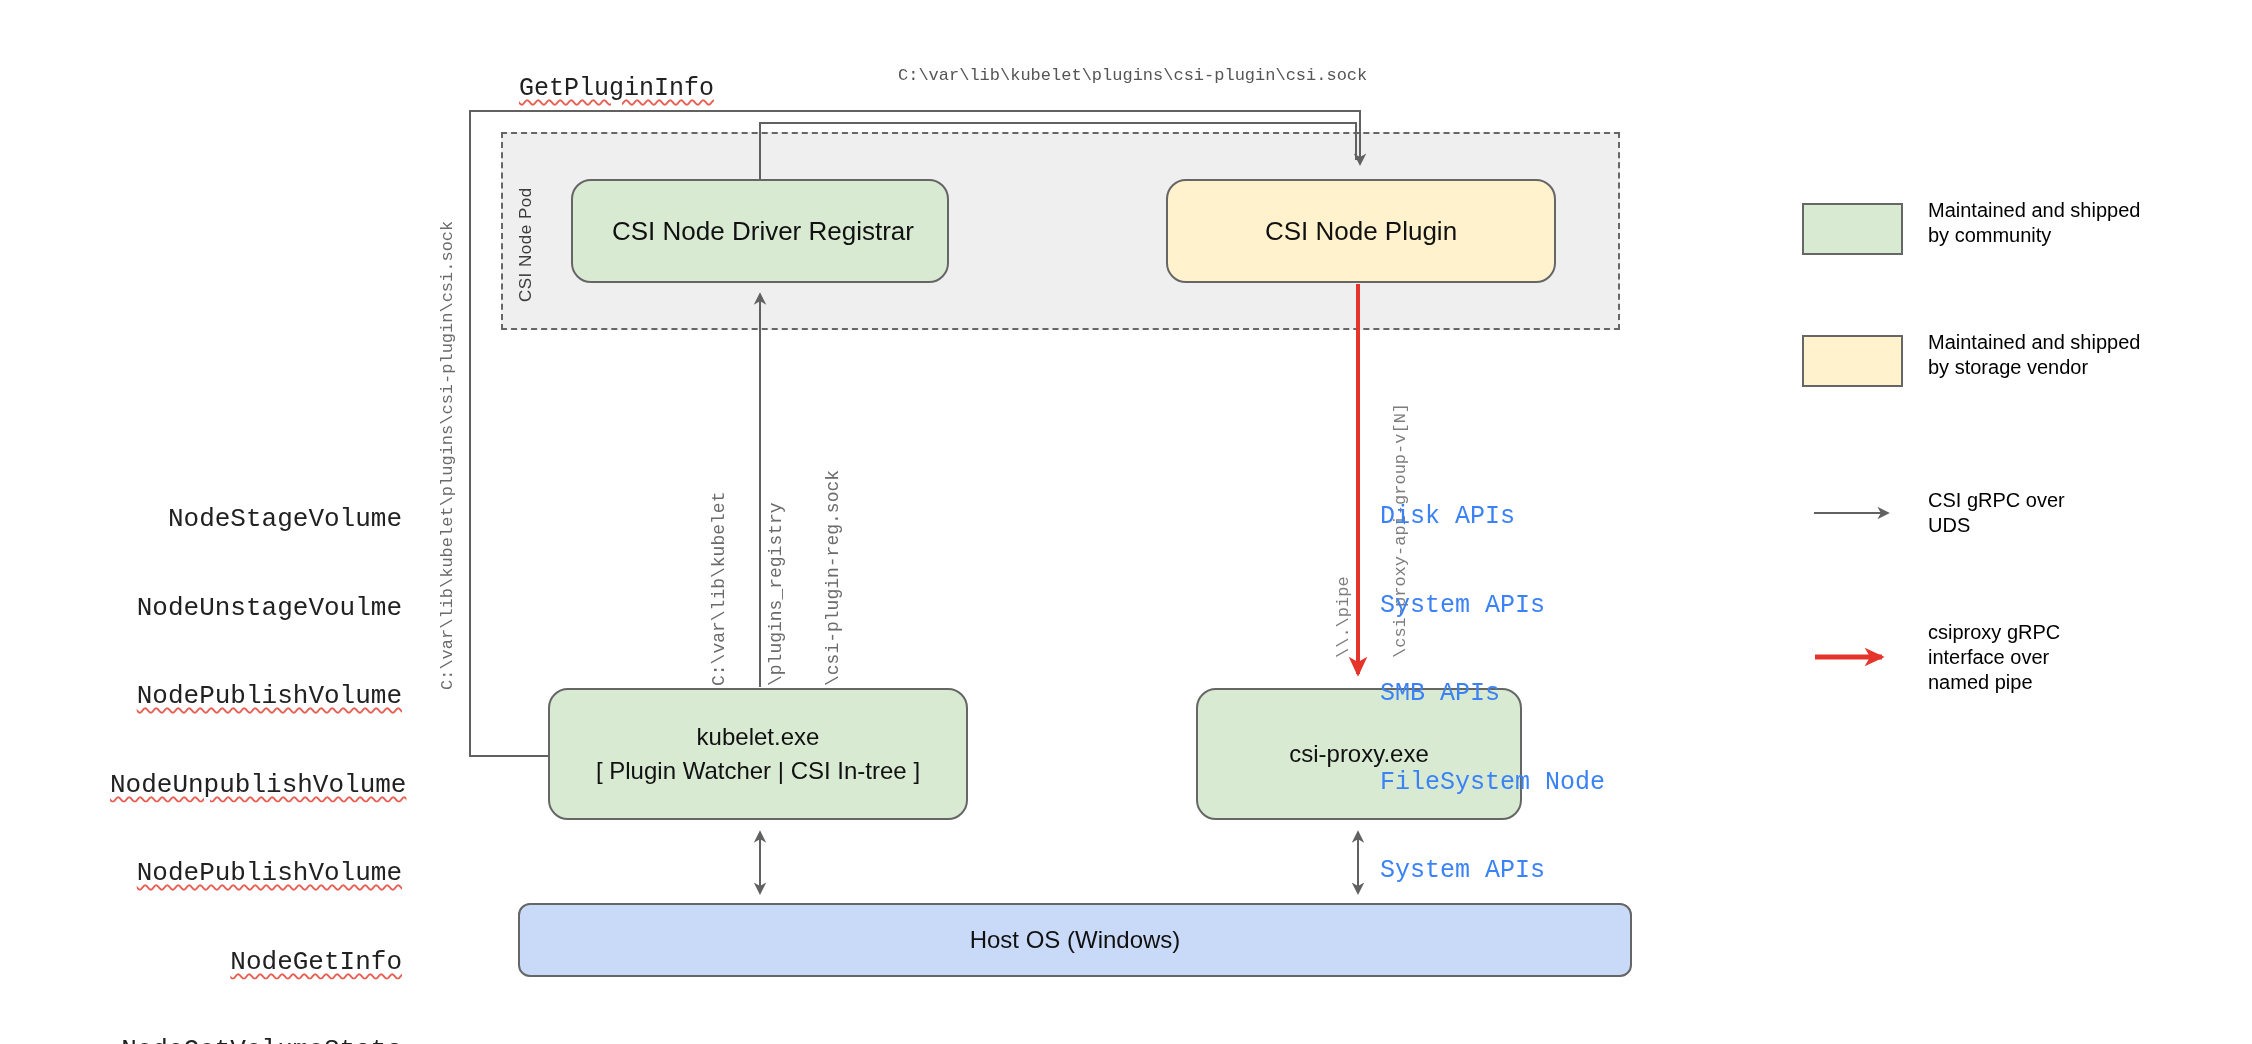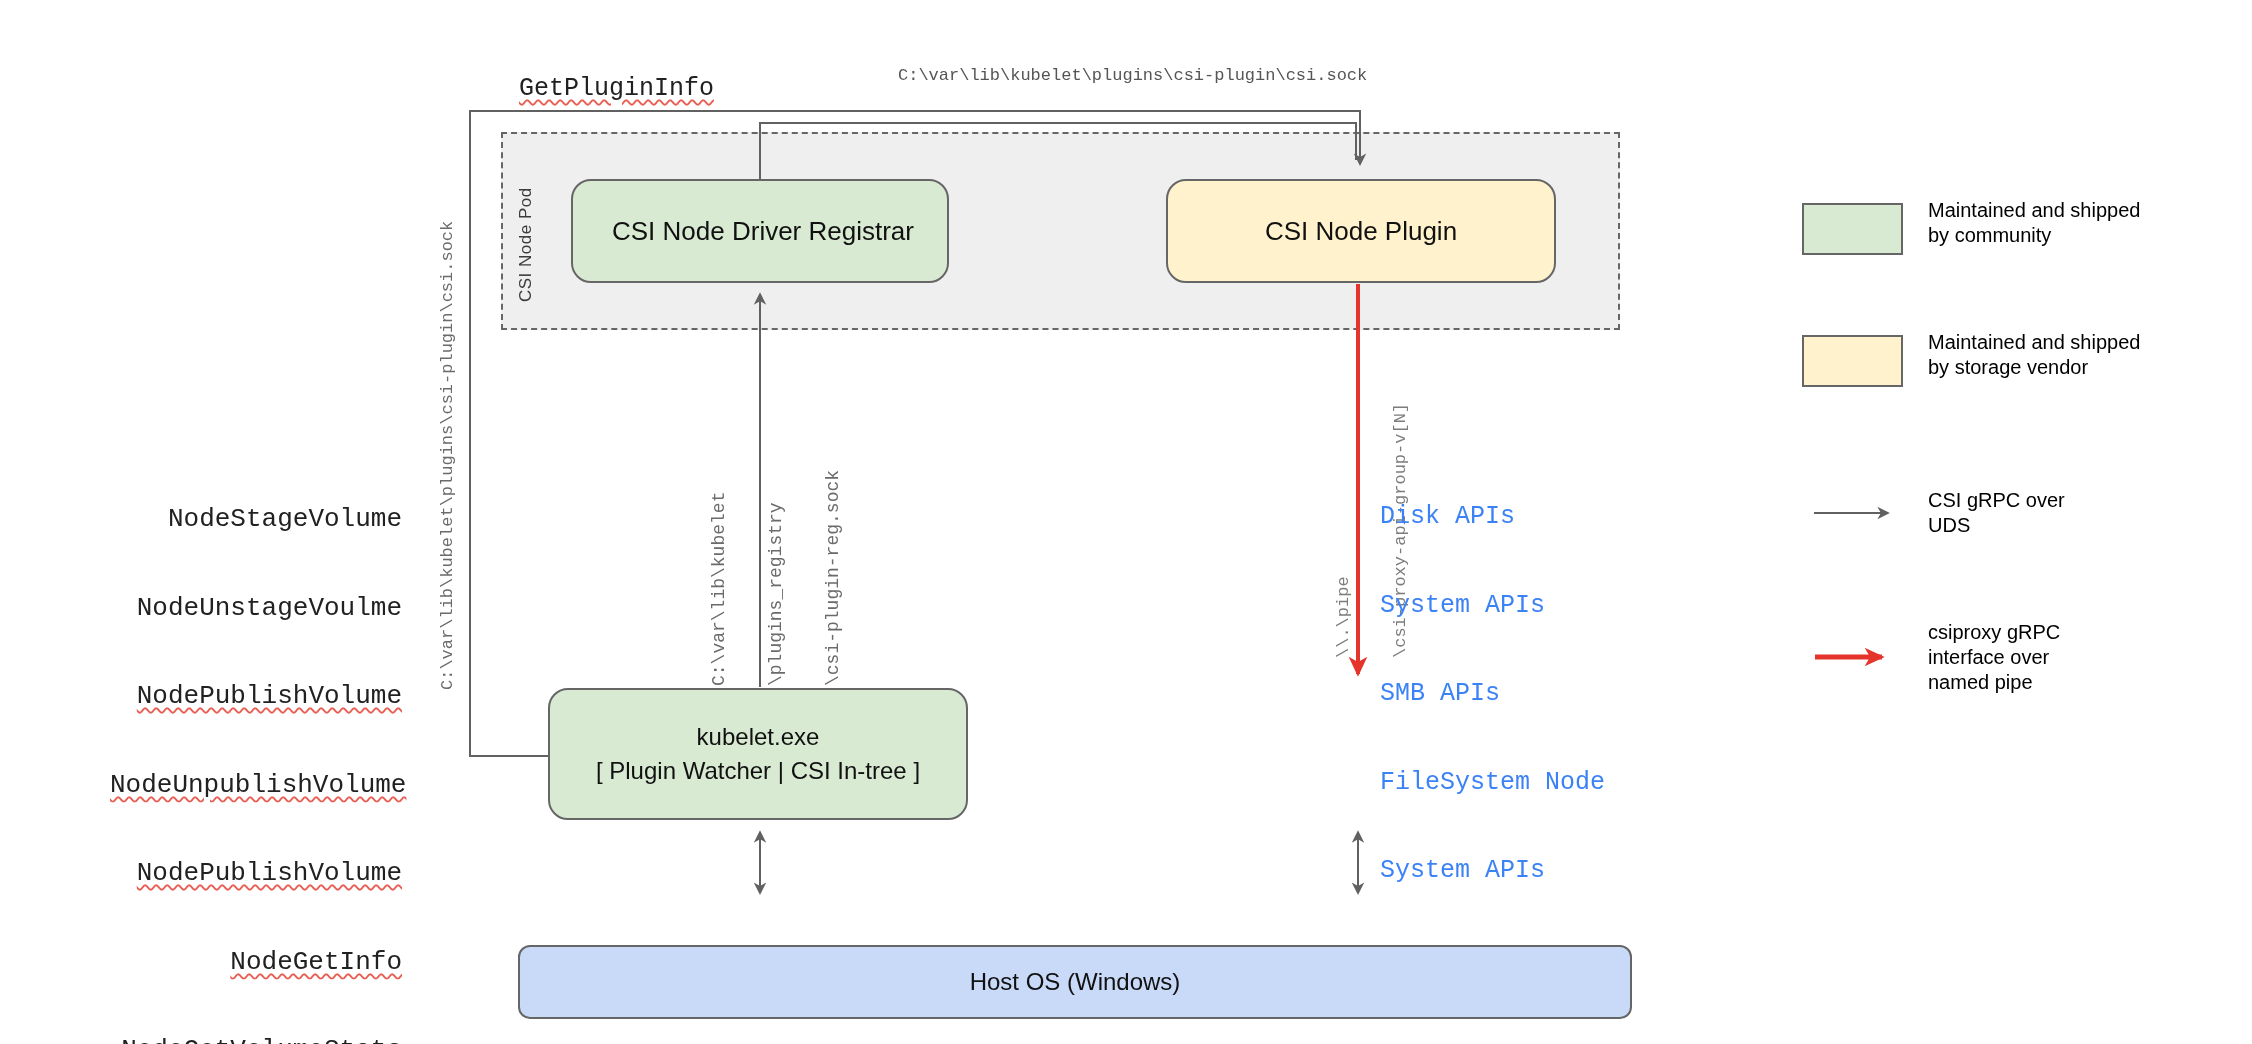--- a/index.html
+++ b/index.html
@@ -28,21 +28,21 @@
   .node{
     box-sizing:border-box;border:2px solid var(--c-border,#666);
     display:flex;flex-direction:column;align-items:center;justify-content:center;
     text-align:center;color:#111;
   }
   .r18{border-radius:20px;}
   .registrar{left:571px;top:179px;width:378px;height:104px;background:var(--c-green,#d9ead3);font-size:26px;padding-left:6px;}
   .plugin{left:1166px;top:179px;width:390px;height:104px;background:var(--c-yellow,#fff2cc);font-size:26px;}
   .kubelet{left:548px;top:688px;width:420px;height:132px;background:var(--c-green,#d9ead3);font-size:24px;line-height:34px;}
   .csiproxy{left:1196px;top:688px;width:326px;height:132px;background:var(--c-green,#d9ead3);font-size:24px;}
-  .hostos{left:518px;top:945px;width:1114px;height:74px;background:var(--c-blue,#c9daf8);font-size:24px;border-radius:12px;}
+  .hostos{left:518px;top:903px;width:1114px;height:74px;background:var(--c-blue,#c9daf8);font-size:24px;border-radius:12px;}
 
   
   .lbl-getplugininfo{left:519px;top:74px;font-size:25px;color:#212121;}
   .lbl-socktop{left:898px;top:66px;font-size:17px;color:#555;}
   .v-rot{transform-origin:0 0;transform:rotate(-90deg);}
   .lbl-sockleft{left:438px;top:690px;font-size:17px;line-height:20px;color:#6b6b6b;}
   .lbl-regsock{left:672px;top:686px;font-size:18px;line-height:19px;color:#6b6b6b;}
   .lbl-pipe{left:1296px;top:658px;font-size:17px;line-height:19px;color:#7d7d7d;}
 
   .nodeapis{left:110px;top:446px;width:292px;text-align:right;font-size:26px;line-height:29.5px;color:#212121;}
@@ -79,20 +79,23 @@
 
   <div class="abs node r18 registrar">
     <span>CSI Node Driver Registrar</span>
   </div>
   <div class="abs node r18 plugin">
     <span>CSI Node Plugin</span>
   </div>
   <div class="abs node r18 kubelet">
     <span>kubelet.exe</span>
     <span>[ Plugin Watcher | CSI In-tree ]</span>
+  </div>
+  <div class="abs node r18 csiproxy">
+    <span>csi-proxy.exe</span>
   </div>
   <div class="abs node hostos">
     <span>Host OS (Windows)</span>
   </div>
 
   <div class="abs mono lbl-getplugininfo wavy">GetPluginInfo</div>
   <div class="abs mono lbl-socktop">C:\var\lib\kubelet\plugins\csi-plugin\csi.sock</div>
 
   <div class="abs mono v-rot lbl-sockleft">C:\var\lib\kubelet\plugins\csi-plugin\csi.sock</div>
 

